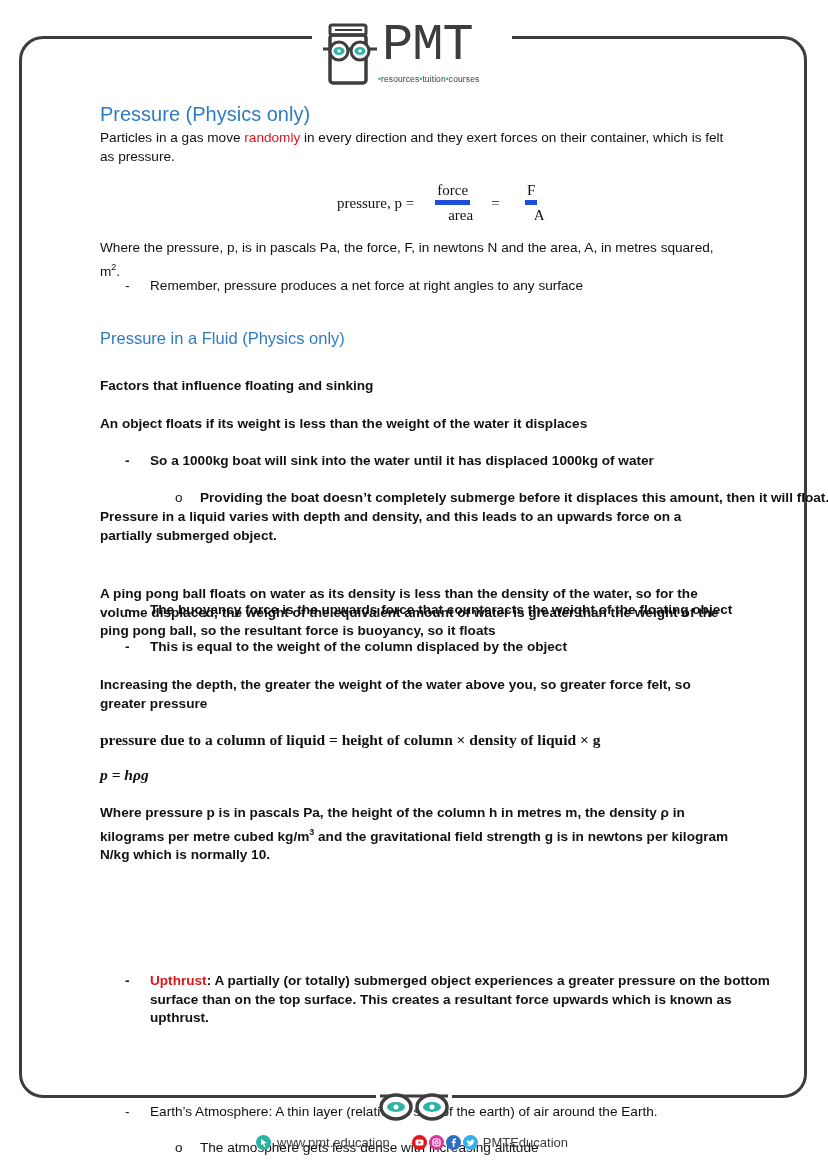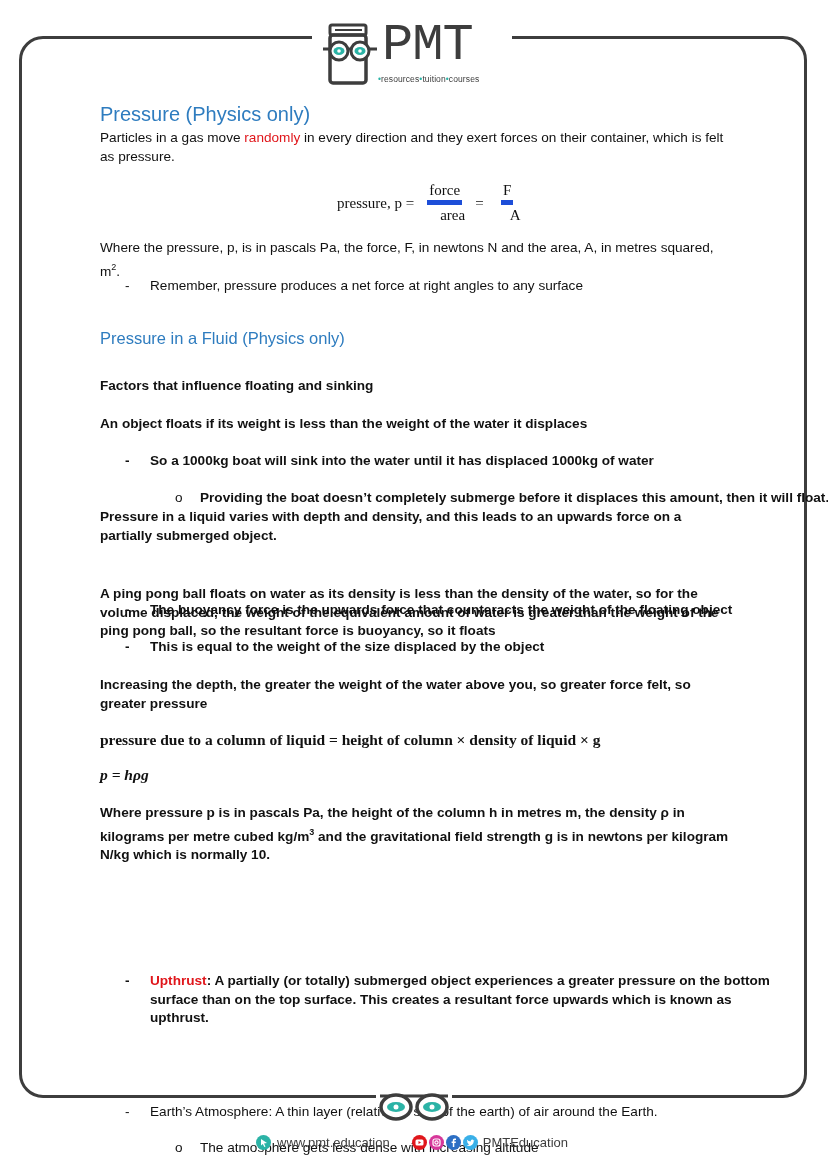--- a/index.html
+++ b/index.html
@@ -18,21 +18,21 @@
   .abs { position:absolute; left:0; width:630px; }
   .h1 { color:#2e7cbf; font-size:20px; line-height:24px; }
   .h2 { color:#2e7cbf; font-size:16.5px; line-height:20px; }
   .b { font-weight:bold; }
   .red { color:#e0161b;margin-top:16px; }
   .bullet { position:relative; padding-left:50px; }
   .bullet .mark { position:absolute; left:25px; top:0; }
   .sub { position:relative; padding-left:100px; }
   .sub .mark { position:absolute; left:75px; top:0; font-weight:normal; }
   .eq1 { position:absolute; left:237px; top:182px; font-family:"Liberation Serif", serif; font-size:15px;
-         display:flex; align-items:center; gap:8px; }
+         display:flex; align-items:center; gap:16px; }
   .frac { display:inline-flex; flex-direction:column; align-items:center; margin:0 2px; }
   .frac .num { border-bottom:5px solid #1d4ed8; padding:0 2px 1px; line-height:17px; }
   .frac .den { padding-top:2px; line-height:17px;margin-left:16px; }
   .eq2 { position:absolute; left:0; width:630px; font-family:"Liberation Serif", serif;
          font-weight:bold; font-size:15.5px; }
   .footer-glasses { position:absolute; left:378px; top:1091px; width:72px; height:34px; }
   .footer-links { position:absolute; top:1132px; left:256px; height:20px; display:flex; align-items:center;
                   font-family:"Liberation Sans Narrow","Liberation Sans", sans-serif; font-size:13px; color:#3d3d3d; font-weight:normal; }
   .circ { width:15px; height:15px; border-radius:50%; display:inline-block; margin-right:2px; position:relative; }
 </style>
@@ -87,21 +87,21 @@
   <div class="abs h2" style="top:328px">Pressure in a Fluid (Physics only)</div>
 
   <div class="abs b" style="top:377px">Factors that influence floating and sinking</div>
 
   <div class="abs b" style="top:415px">An object floats if its weight is less than the weight of the water it displaces</div>
   <div class="abs b bullet" style="top:433px"><span class="mark">-</span><span>So a 1000kg boat will sink into the water until it has displaced 1000kg of water</span></div>
   <div class="abs b sub" style="top:452px"><span class="mark">o</span><span>Providing the boat doesn’t completely submerge before it displaces this amount, then it will float.</span></div>
 
   <div class="abs b" style="top:508px">Pressure in a liquid varies with depth and density, and this leads to an upwards force on a partially submerged object.</div>
   <div class="abs b bullet" style="top:545px"><span class="mark">-</span><span>The buoyancy force is the upwards force that counteracts the weight of the floating object</span></div>
-  <div class="abs b bullet" style="top:564px"><span class="mark">-</span><span>This is equal to the weight of the size displaced by the object</span></div>
+  <div class="abs b bullet" style="top:564px"><span class="mark">-</span><span>This is equal to the weight of the column displaced by the object</span></div>
 
   <div class="abs b" style="top:585px">A ping pong ball floats on water as its density is less than the density of the water, so for the volume displaced, the weight of the equivalent amount of water is greater than the weight of the ping pong ball, so the resultant force is buoyancy, so it floats</div>
 
   <div class="abs b" style="top:676px">Increasing the depth, the greater the weight of the water above you, so greater force felt, so greater pressure</div>
 
   <div class="eq2" style="top:731px">pressure due to a column of liquid = height of column × density of liquid × g</div>
   <div class="eq2" style="top:766px;font-style:italic">p = hρg</div>
 
   <div class="abs b" style="top:804px"><span>Where pressure p is in pascals Pa, the height of the column h in metres m, the density ρ in kilograms per metre cubed kg/m</span><sup style="font-size:9px">3</sup><span> and the gravitational field strength g is in newtons per kilogram N/kg which is normally 10.</span></div>
 

